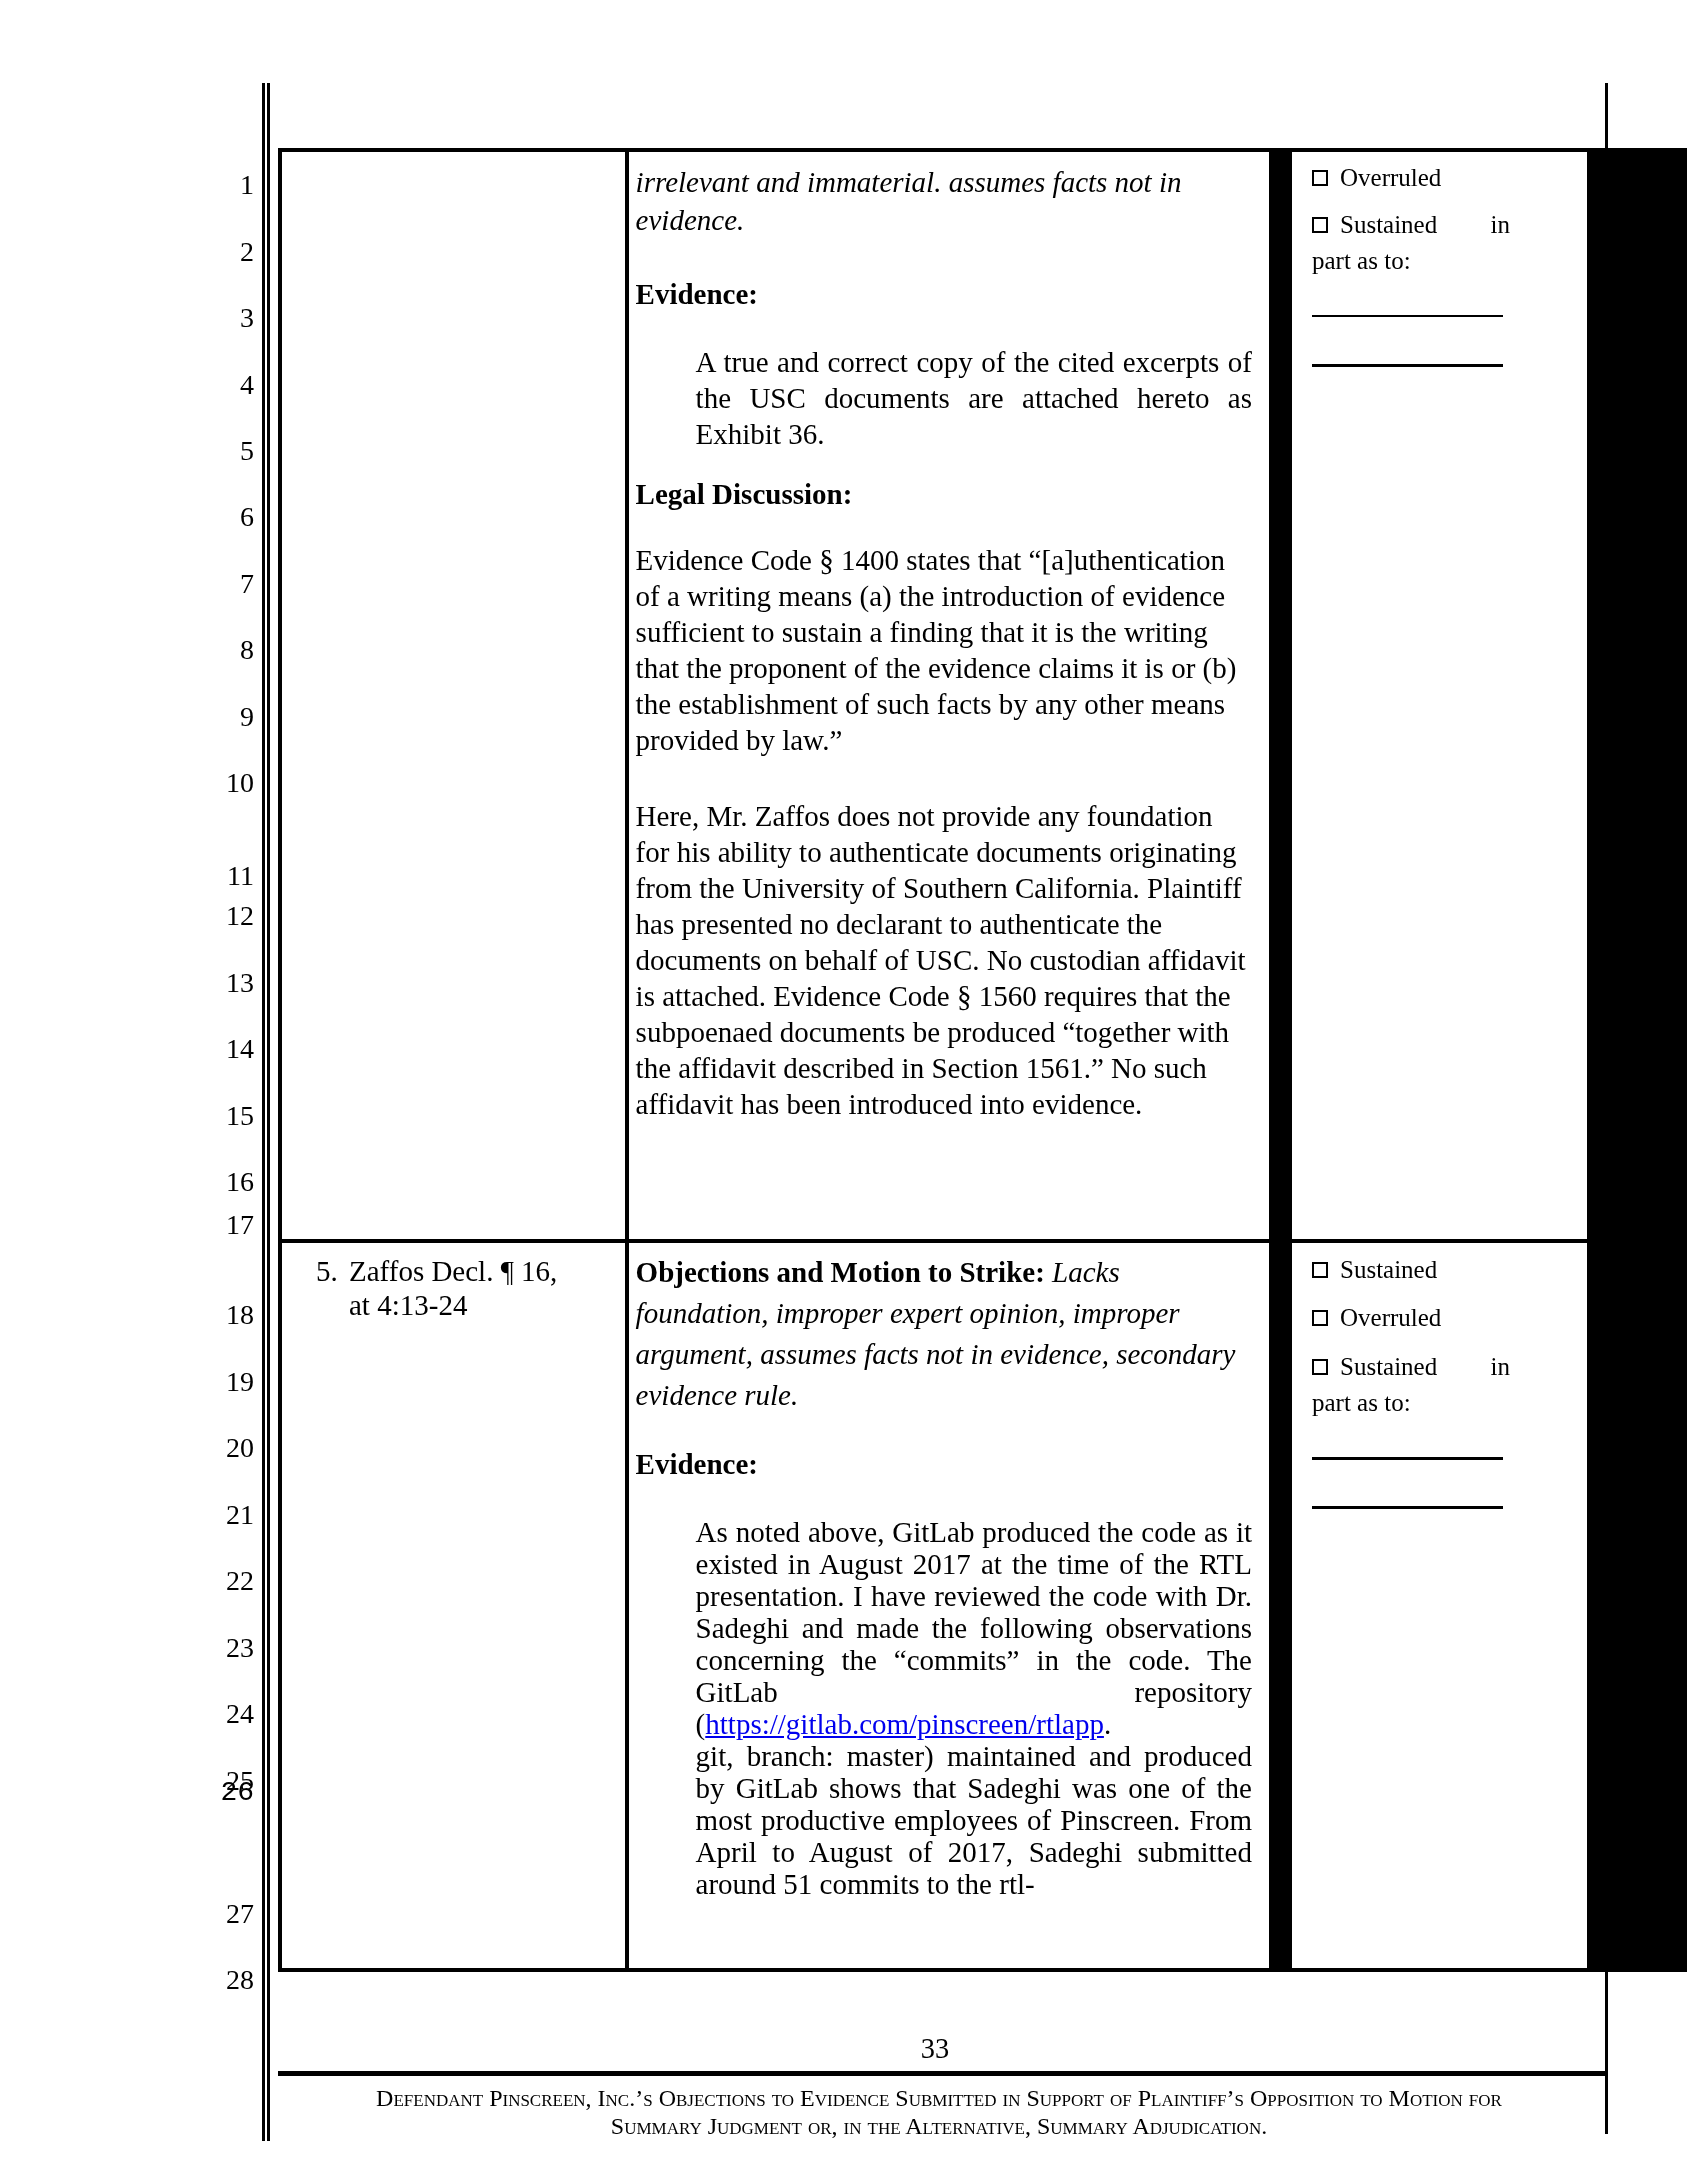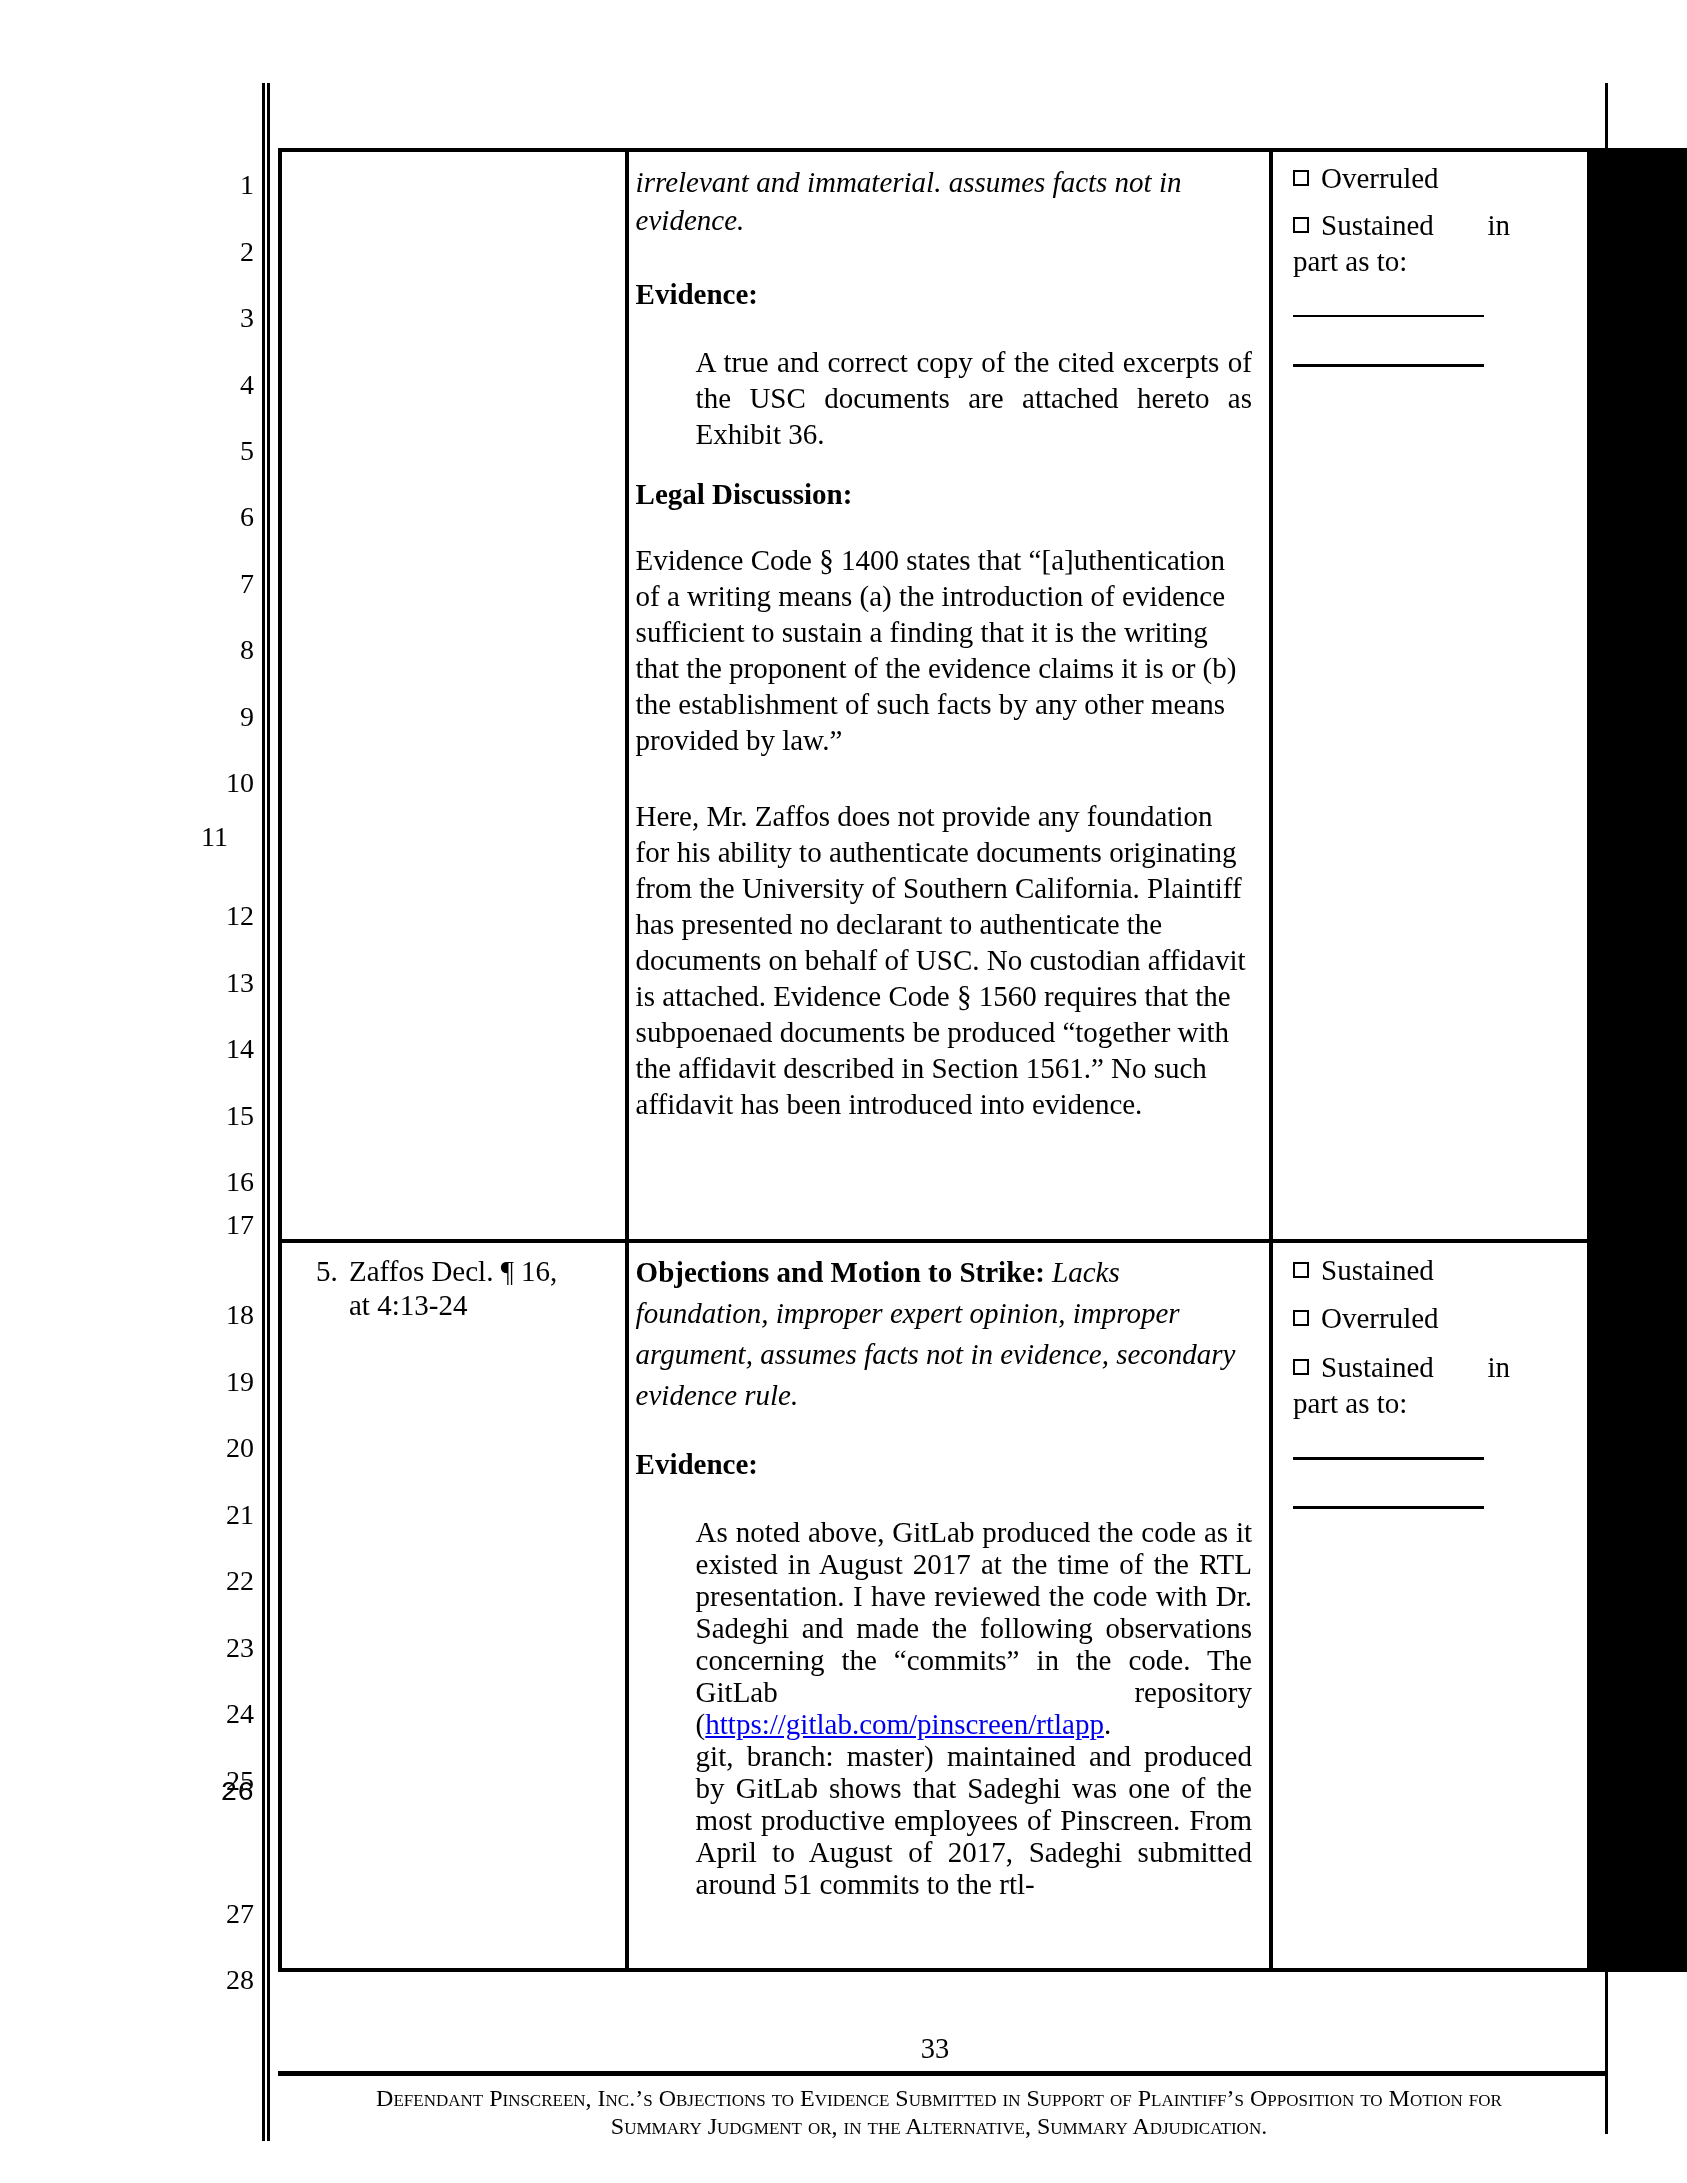--- a/index.html
+++ b/index.html
@@ -27,21 +27,21 @@
     width:1485px;height:1824px;
     background:#000;
     display:grid;
     grid-template-columns:343px 640px 314px;
     grid-template-rows:1087px 725px;
     gap:4px;padding:4px;box-sizing:border-box;
   }
   .cell{background:#fff;overflow:hidden;box-sizing:border-box;}
   .cell-obj{padding:0 17px 0 6.6px;font-size:29px;}
   .cell-src{font-size:29px;}
-  .cell-rule{padding:0 77px 0 20px;font-size:29px;}
+  .cell-rule{padding:0 77px 0 20px;font-size:25px;margin-left:19px;}
   .ital{font-style:italic;}
   .bold{font-weight:bold;}
   
   .r1-carry{margin-top:10.6px;line-height:38px;font-style:italic;}
   .r1-evhead{margin-top:37px;line-height:36px;font-weight:bold;}
   .r1-quote{margin-top:32px;margin-left:60px;line-height:36px;text-align:justify;}
   .r1-leghead{margin-top:24px;line-height:36px;font-weight:bold;}
   .r1-para1{margin-top:30px;line-height:36px;}
   .r1-para2{margin-top:40px;line-height:36px;}
   
@@ -91,21 +91,21 @@
       <div class="line-no" style="top: 168px;">1</div>
       <div class="line-no" style="top: 235px;">2</div>
       <div class="line-no" style="top: 301px;">3</div>
       <div class="line-no" style="top: 368px;">4</div>
       <div class="line-no" style="top: 434px;">5</div>
       <div class="line-no" style="top: 500px;">6</div>
       <div class="line-no" style="top: 567px;">7</div>
       <div class="line-no" style="top: 633px;">8</div>
       <div class="line-no" style="top: 700px;">9</div>
       <div class="line-no" style="top: 766px;">10</div>
-      <div class="line-no" style="top: 820px; text-align: center;">11</div>
+      <div class="line-no" style="top: 859px;">11</div>
       <div class="line-no" style="top: 899px;">12</div>
       <div class="line-no" style="top: 966px;">13</div>
       <div class="line-no" style="top: 1032px;">14</div>
       <div class="line-no" style="top: 1099px;">15</div>
       <div class="line-no" style="top: 1165px;">16</div>
       <div class="line-no" style="top: 1208px;">17</div>
       <div class="line-no" style="top: 1298px;">18</div>
       <div class="line-no" style="top: 1365px;">19</div>
       <div class="line-no" style="top: 1431px;">20</div>
       <div class="line-no" style="top: 1498px;">21</div>

